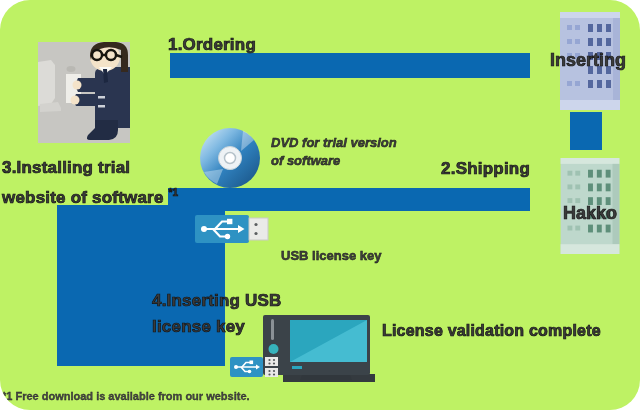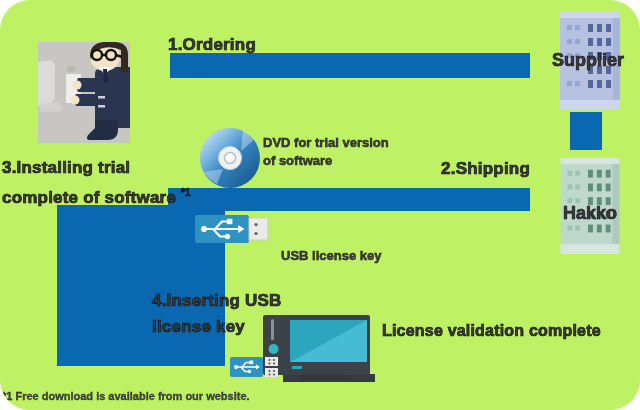--- a/index.html
+++ b/index.html
@@ -106,21 +106,21 @@
         <rect x="37" y="40" width="5" height="8"></rect>
         <rect x="46" y="40" width="5" height="8"></rect>
       <rect x="28" y="54" width="5" height="8"></rect>
         <rect x="37" y="54" width="5" height="8"></rect>
         <rect x="46" y="54" width="5" height="8"></rect>
       <rect x="28" y="68" width="5" height="8"></rect>
         <rect x="37" y="68" width="5" height="8"></rect>
         <rect x="46" y="68" width="5" height="8"></rect>
     </g>
   </svg>
-  <div class="entity-lbl" style="left:540px;top:50px;width:96px;">Supplier</div>
+  <div class="entity-lbl" style="left:540px;top:50px;width:96px;">Inserting</div>
 
   <svg class="abs" style="left:560px;top:158px;" width="60" height="96" viewBox="0 0 60 98">
     <rect width="60" height="98" fill="#bed8cc"></rect>
     <rect width="60" height="6" fill="#d6e7dd"></rect>
     <rect x="53" y="6" width="7" height="82" fill="#adcabc"></rect>
     <rect y="88" width="60" height="10" fill="#d6e7dd"></rect>
     <g fill="#9fc2b2">
       <rect x="7" y="13" width="5" height="5"></rect>
         <rect x="15" y="13" width="5" height="5"></rect>
       <rect x="7" y="27" width="5" height="5"></rect>
@@ -145,41 +145,41 @@
         <rect x="46" y="54" width="5" height="8"></rect>
       <rect x="28" y="68" width="5" height="8"></rect>
         <rect x="37" y="68" width="5" height="8"></rect>
         <rect x="46" y="68" width="5" height="8"></rect>
     </g>
   </svg>
   <div class="entity-lbl" style="left:545px;top:203px;width:90px;">Hakko</div>
 
   <div class="step" style="left:2px;top:147px;margin-top:8px;">
     <span>3.Installing trial</span><br>
-    <span>complete of software</span>
+    <span>website of software</span>
     <sup>*1</sup>
   </div>
 
   <svg class="abs" style="left:199px;top:127px;" width="62" height="62" viewBox="0 0 62 62">
     <defs>
       <linearGradient id="dg" x1="0" y1="0" x2="1" y2="1">
         <stop offset="0" stop-color="#ddeef8"></stop>
         <stop offset="0.3" stop-color="#7fb9e2"></stop>
         <stop offset="0.55" stop-color="#2f80bd"></stop>
         <stop offset="1" stop-color="#174f80"></stop>
       </linearGradient>
     </defs>
     <circle cx="31" cy="31" r="30" fill="url(#dg)"></circle>
     <path d="M5,45 A30,30 0 0,0 18,57 L24,42 Z" fill="#cfe4f1" opacity="0.45"></path>
     <path d="M44,3.5 A30,30 0 0,1 55,13 L42,24 Z" fill="#ffffff" opacity="0.35"></path>
     <circle cx="31" cy="31" r="11.5" fill="#eef2f5"></circle>
     <circle cx="31" cy="31" r="11.5" fill="none" stroke="#c8d4da" stroke-width="1"></circle>
     <circle cx="31" cy="31" r="5.5" fill="#ffffff" stroke="#b6c2ca" stroke-width="1.5"></circle>
   </svg>
-  <div class="small-lbl" style="left:263px;top:134px;">
+  <div class="small-lbl" style="left:271px;top:134px;font-style:italic;">
     <span>DVD for trial version</span><br>
     <span>of software</span>
   </div>
 
   <div class="step" style="left:330px;top:156px;width:200px;text-align:right;">2.Shipping</div>
 
   <svg class="abs" style="left:195px;top:212px;" width="74" height="34" viewBox="0 0 74 34">
     <rect x="0" y="3" width="54" height="28" rx="2" fill="#2e92c3"></rect>
     <rect x="54" y="6" width="19" height="22" fill="#eaeae8" stroke="#c9c9c5" stroke-width="1"></rect>
     <circle cx="61" cy="12.5" r="1.6" fill="#5b5e60"></circle>

